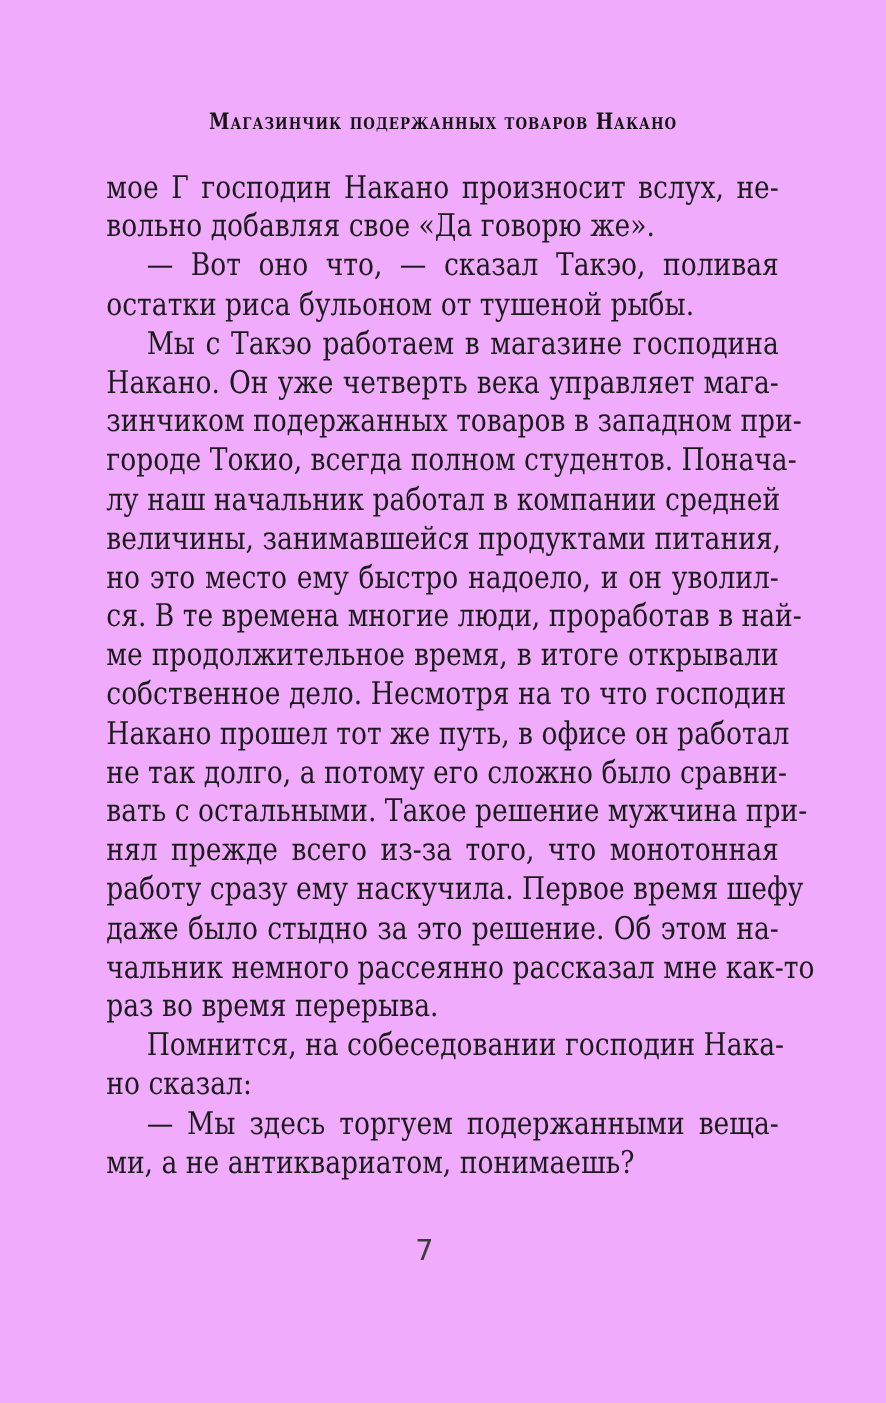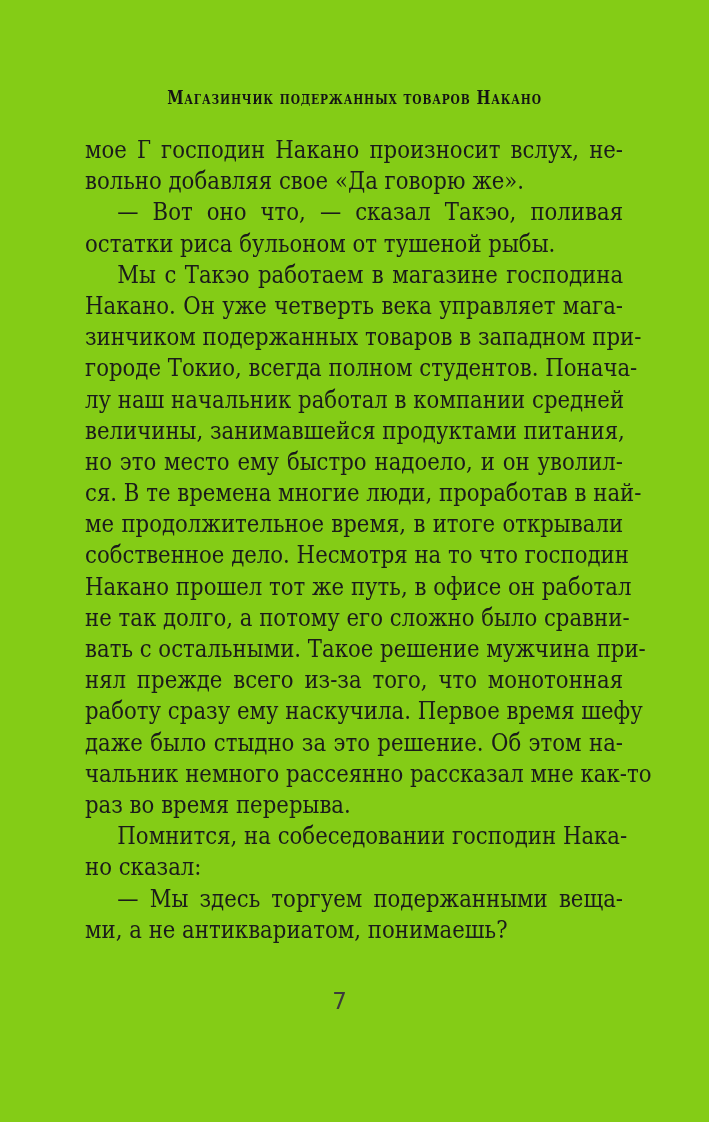--- a/index.html
+++ b/index.html
@@ -2,21 +2,21 @@
 <html><head>
 <meta charset="utf-8">
 <style>
   html, body { margin: 0; padding: 0; }
   body { background: #ffffff; }
 
   .page {
     position: relative;
     width: 709px;
     height: 1122px;
-    background: #84cc16;
+    background: #f0abfc;
     overflow: hidden;
     font-family: "DejaVu Serif", serif;
     color: #1b1b1b;
   }
 
   .running-title {
     position: absolute;
     top: 87px;
     left: 0;
     width: 709px;

